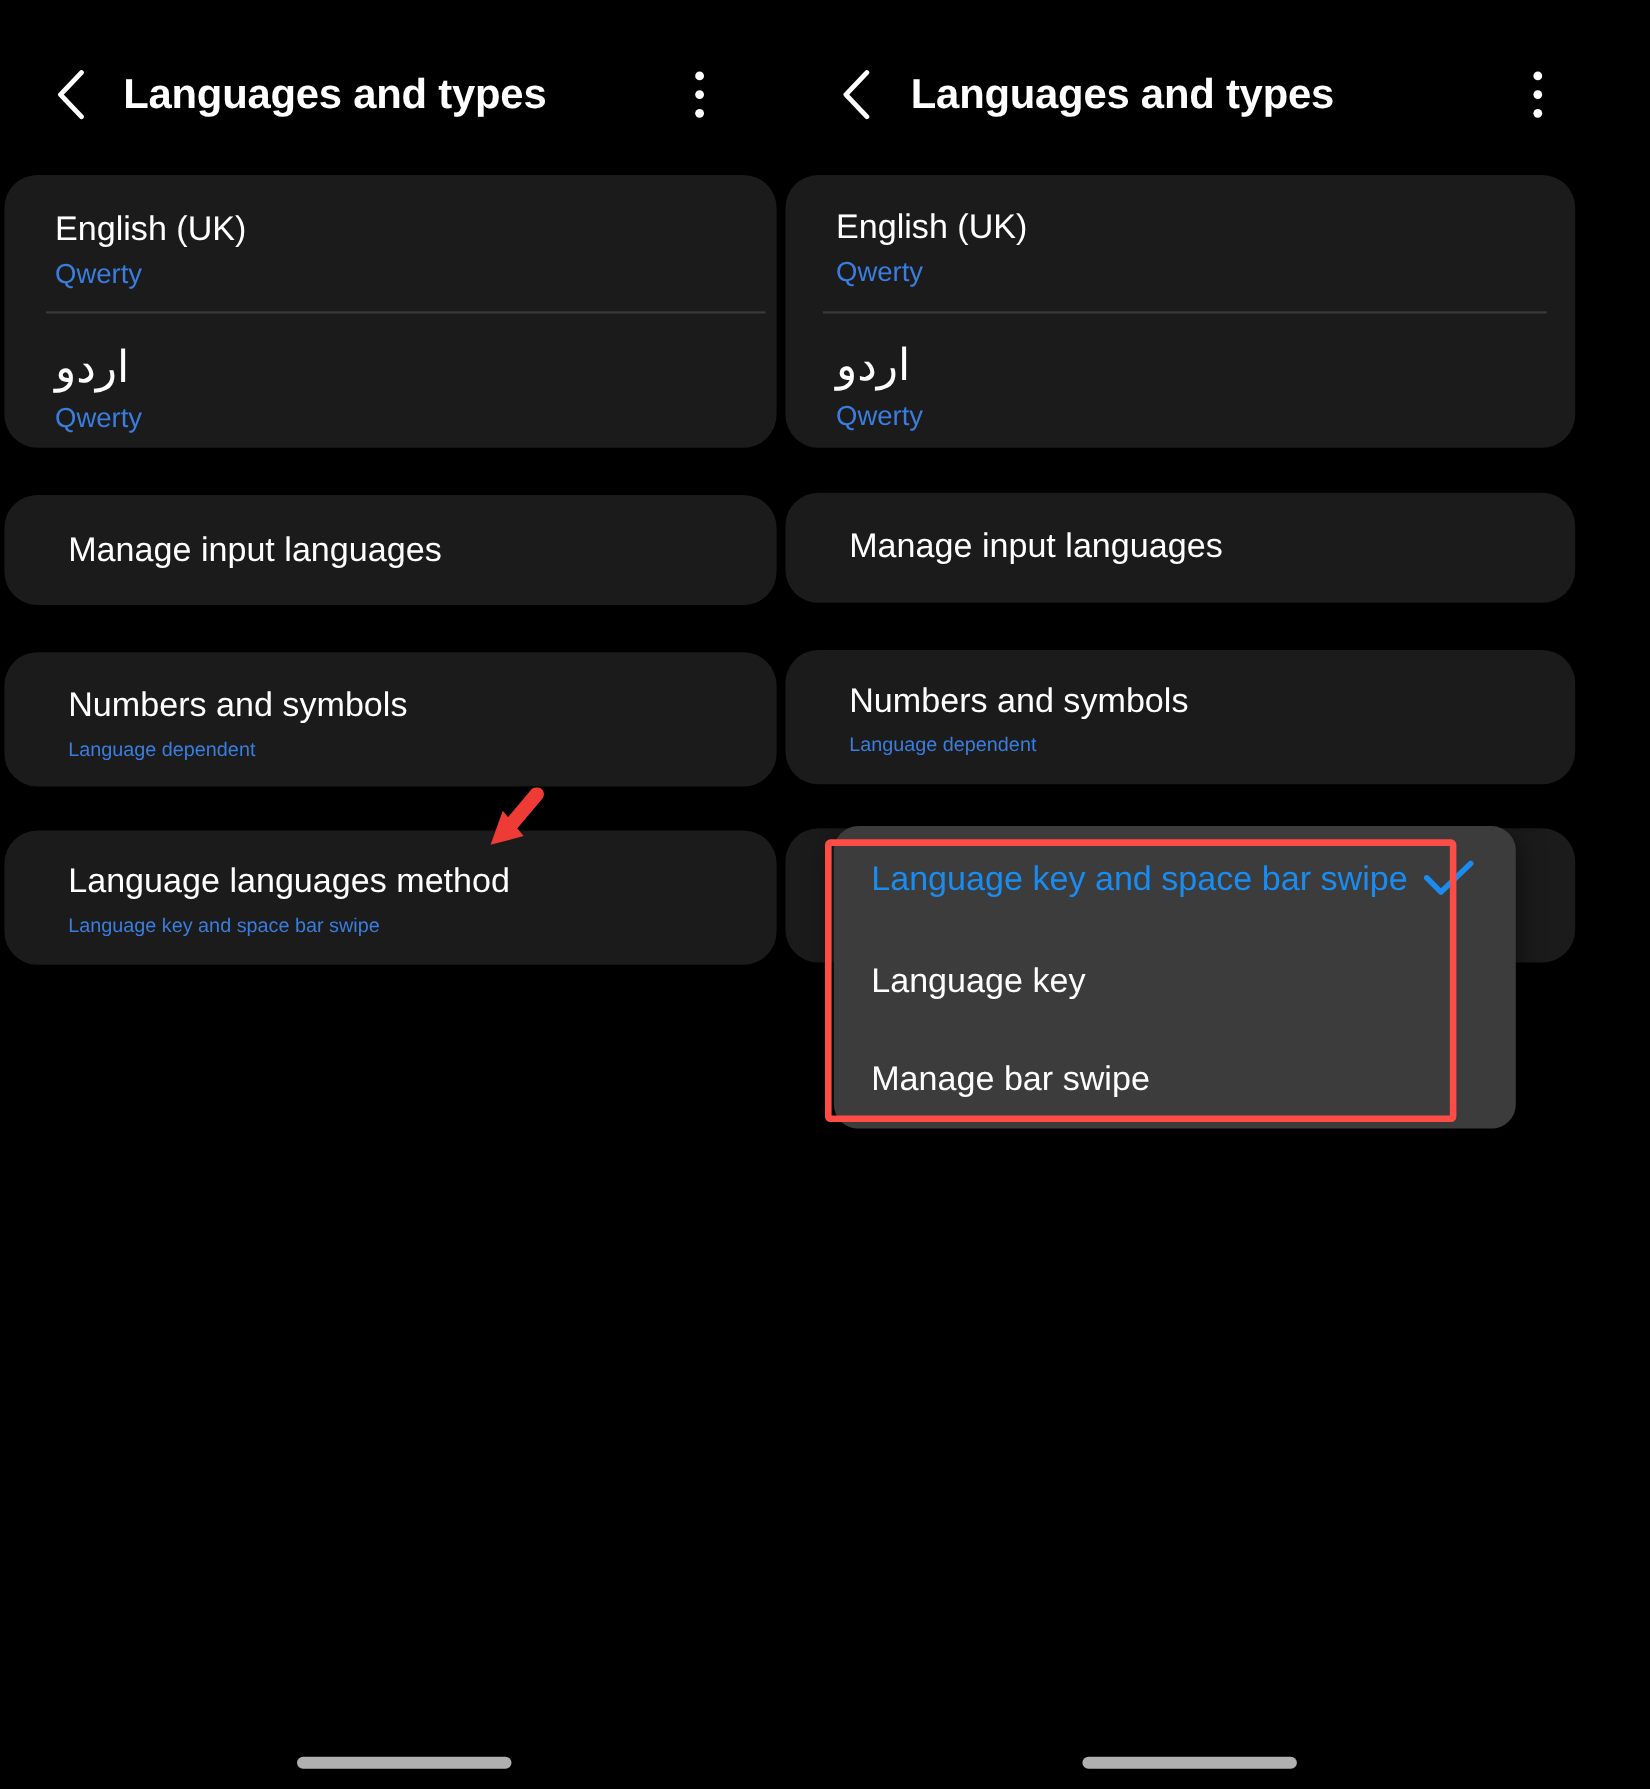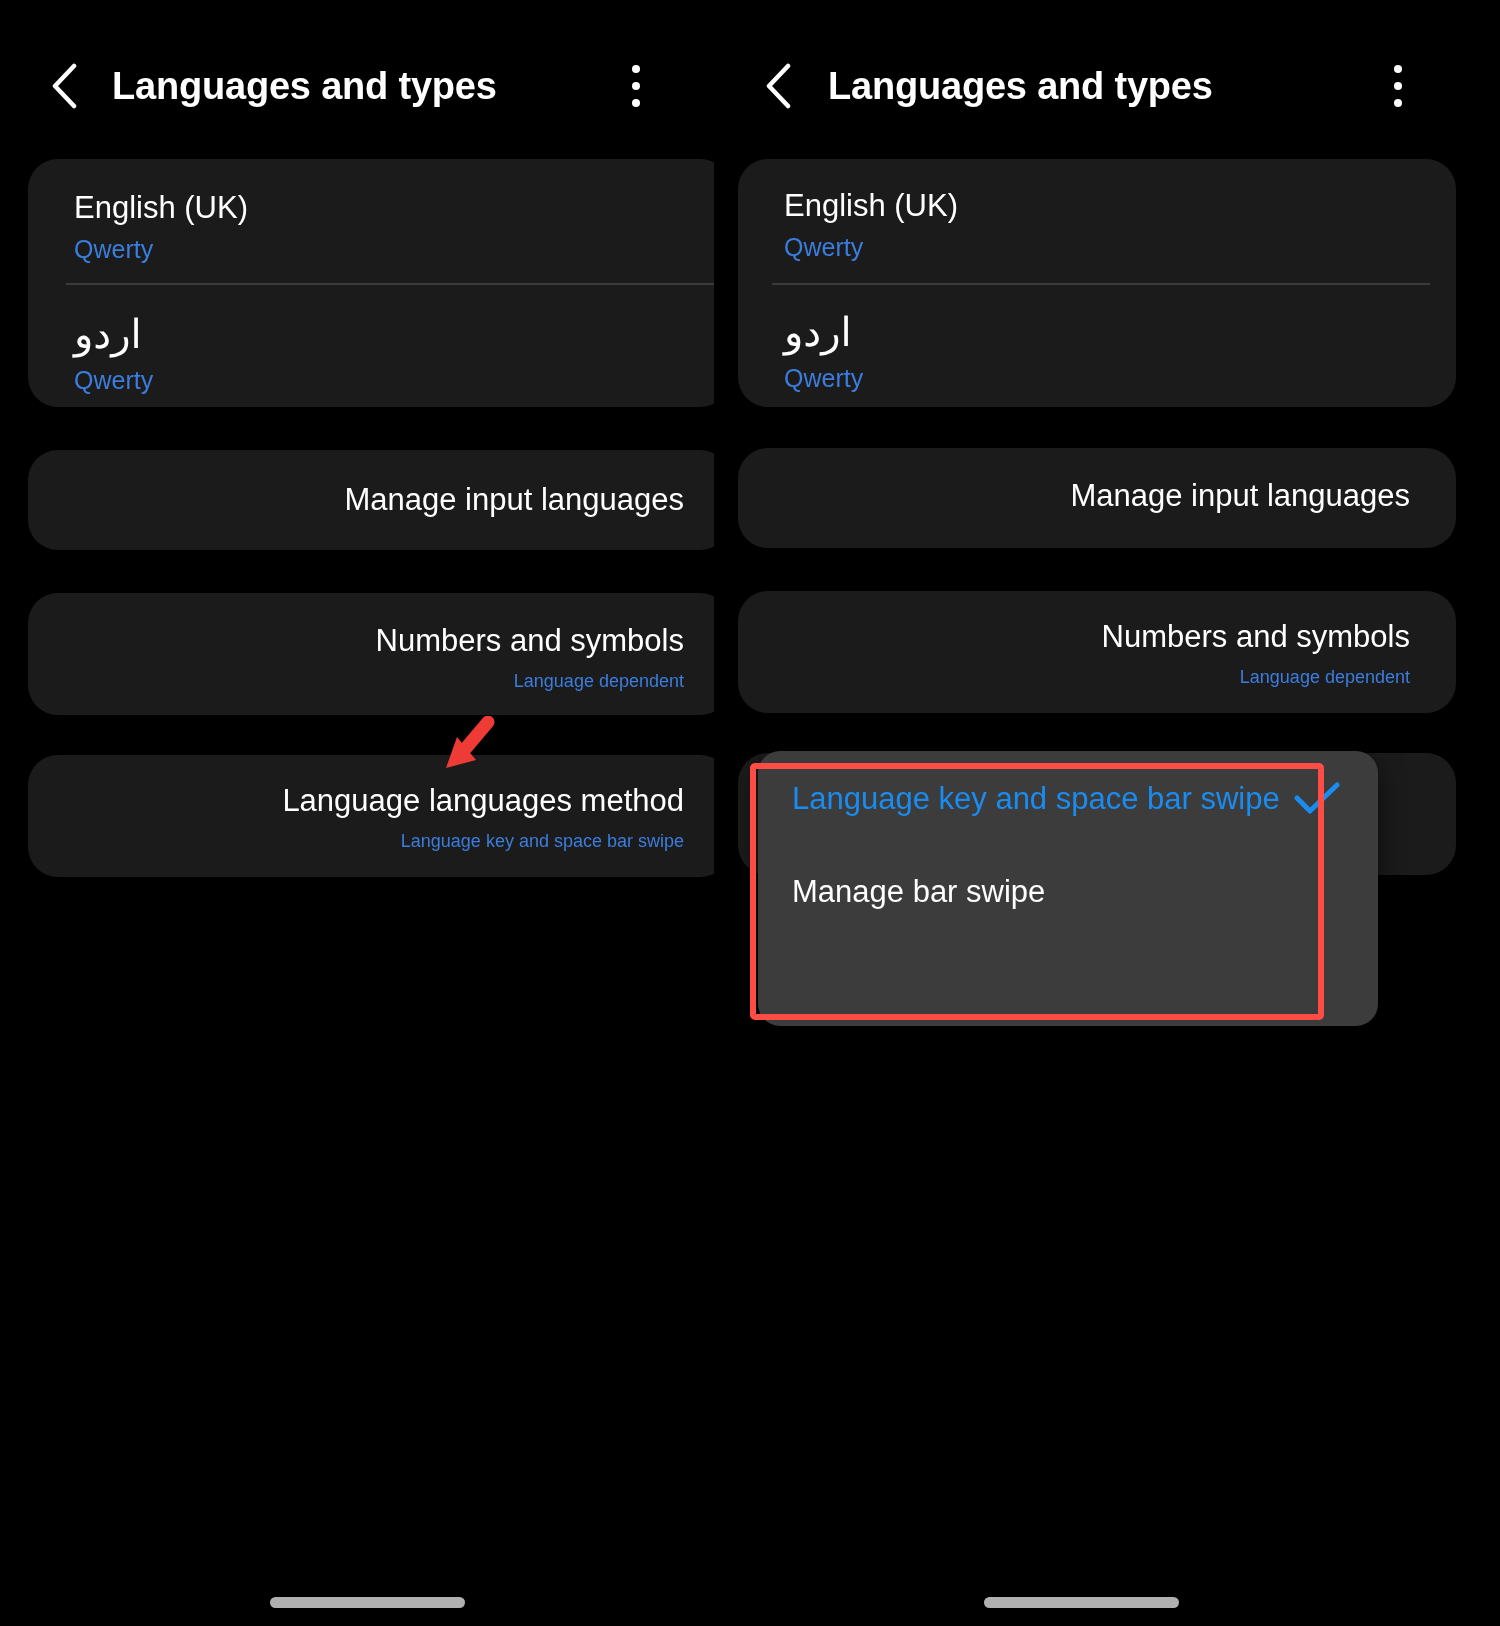--- a/index.html
+++ b/index.html
@@ -47,21 +47,20 @@
   .overflow-btn i {
     display:block; width:8px; height:8px;
     border-radius:50%; background:#ffffff;
   }
 
   
   .card {
     position:absolute;
     background:#1b1b1b;
     border-radius:30px;
-    margin-left:24px;
   }
   .lang-row { position:relative; padding:0 46px; }
   .lang-title {
     color:#ffffff;
     font-size:31px;
     line-height:1;
     font-weight:400;
   }
   .lang-title.rtl { direction:rtl; text-align:left; font-size:40px; }
   .lang-sub {
@@ -72,22 +71,21 @@
     font-weight:400;
   }
   .divider {
     position:absolute; left:38px; right:10px; height:2px;
     background:#3a3a3a;
   }
 
   .simple-row {
     position:absolute;
     left:0; right:0;
-    padding:0 46px;
-    text-align:right;
+    padding:0 58px;
   }
   .row-title {
     color:#ffffff; font-size:31px; line-height:1; font-weight:400;
   }
   .row-sub {
     color:#3b7ddd; font-size:18px; line-height:1; margin-top:16px; font-weight:400;
   }
 
   
   .gesture-bar {
@@ -252,20 +250,23 @@
 
       <div class="dd-item selected" style="height:96px;">
         <span class="dd-label">Language key and space bar swipe</span>
         <span class="dd-check">
           <svg width="46" height="34" viewBox="0 0 46 34" fill="none">
             <path d="M3 16 L16 29 L43 3" stroke="#1a8cf0" stroke-width="5" stroke-linecap="round" stroke-linejoin="round"></path>
           </svg>
         </span>
       </div>
 
+      <div class="dd-item" style="height:89px;">
+        <span class="dd-label">Language key</span>
+      </div>
 
       <div class="dd-item" style="height:90px;">
         <span class="dd-label">Manage bar swipe</span>
       </div>
     </div>
 
     <div class="highlight-box" style="left:36px; top:747px; width:574px; height:257px;"></div>
 
     <div class="gesture-bar" style="left:270px; width:195px;"></div>
   </div>

